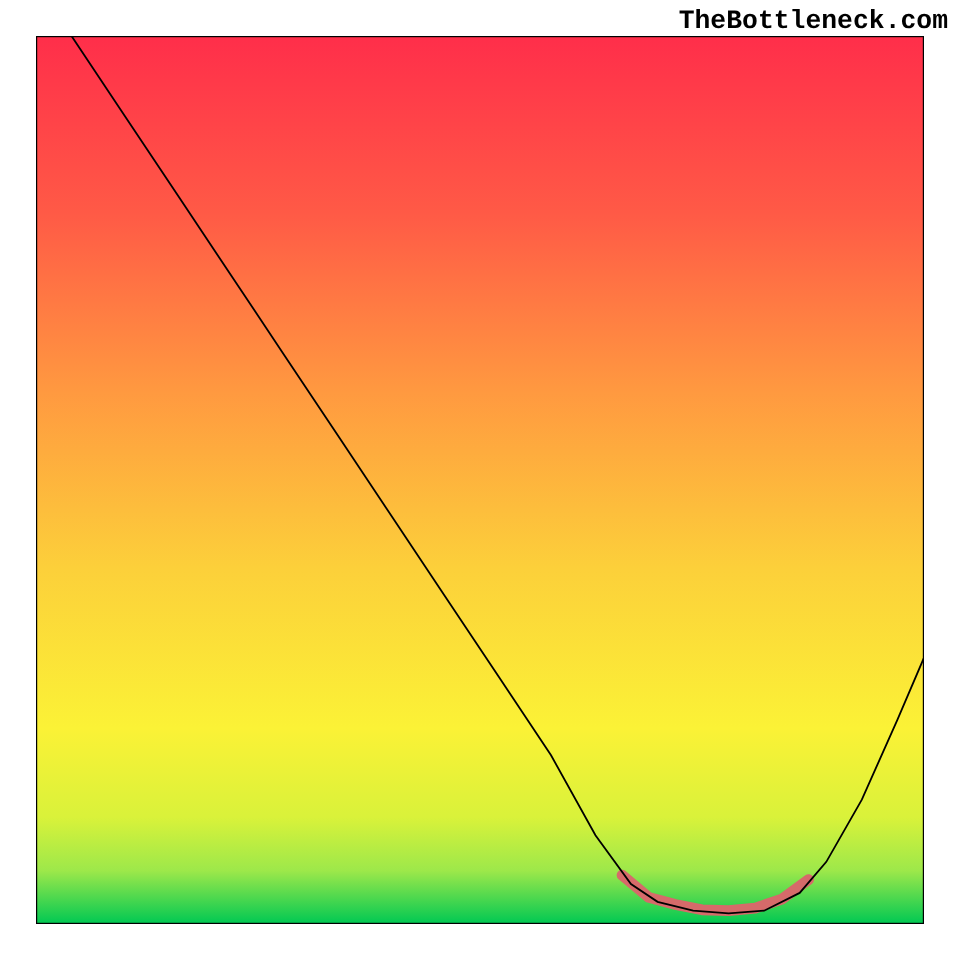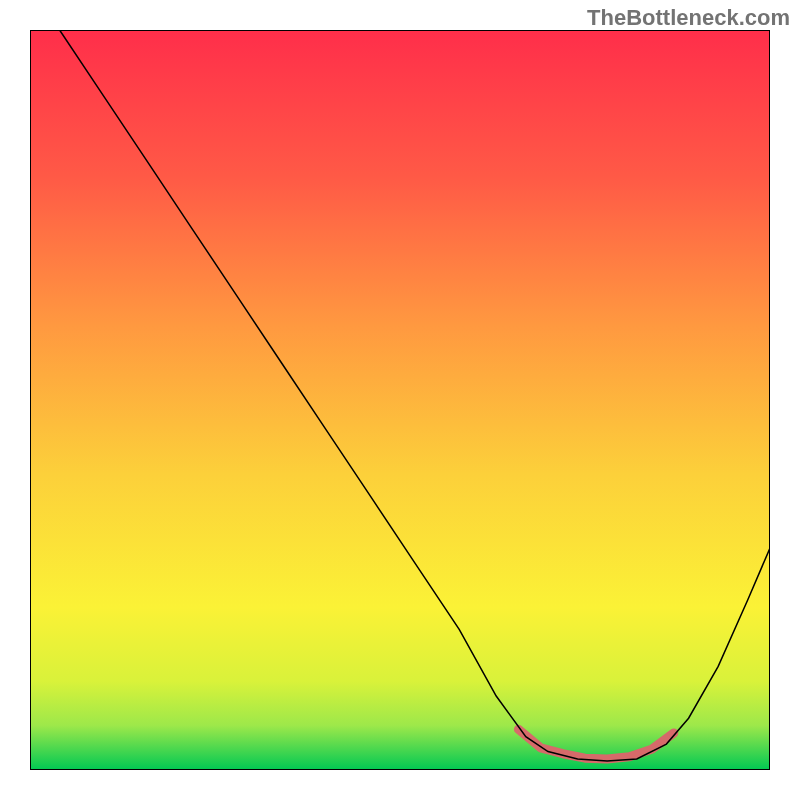--- a/index.html
+++ b/index.html
@@ -9,22 +9,23 @@
     background: #ffffff;
     position: relative;
     font-family: Arial, sans-serif;
   }
   .watermark {
     position: absolute;
     top: 5px;
     right: 10px;
     font-size: 22px;
     font-weight: bold;
-    color: #737373;
+    color: #000000;
     z-index: 100;
+    font-family: Liberation Mono, monospace;
   }
   .chart-area {
     position: absolute;
     top: 30px;
     left: 30px;
     width: 740px;
     height: 740px;
   }
 </style>
 </head>

